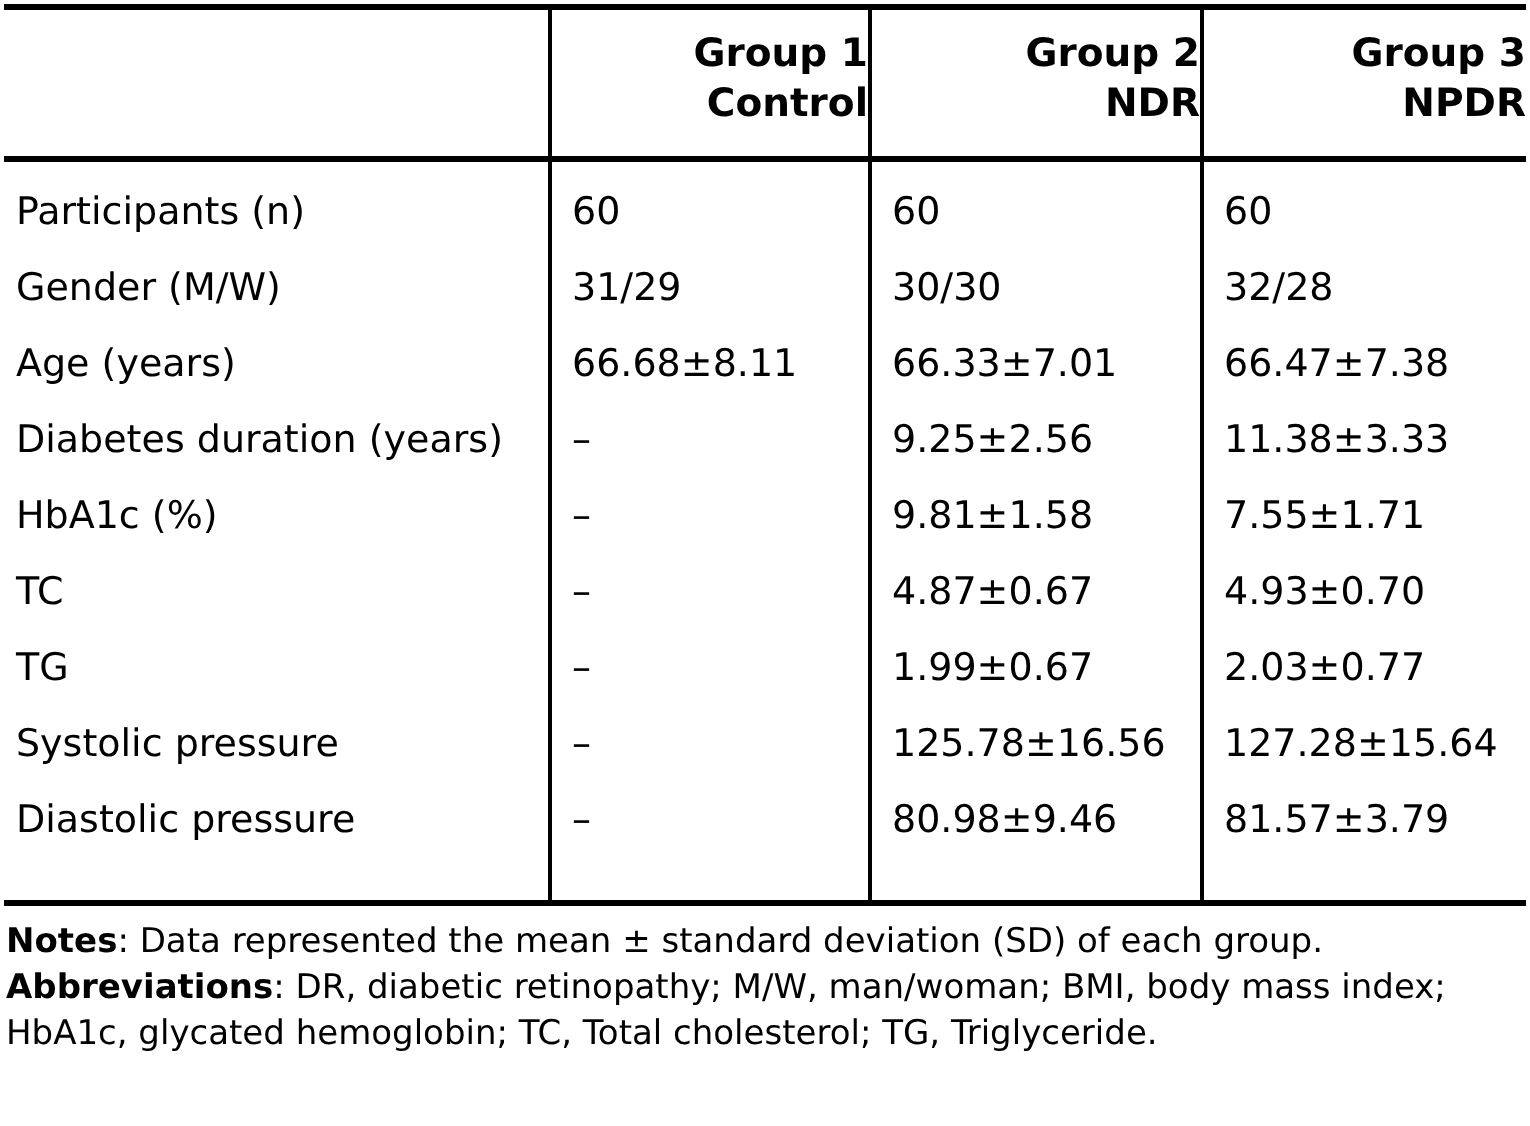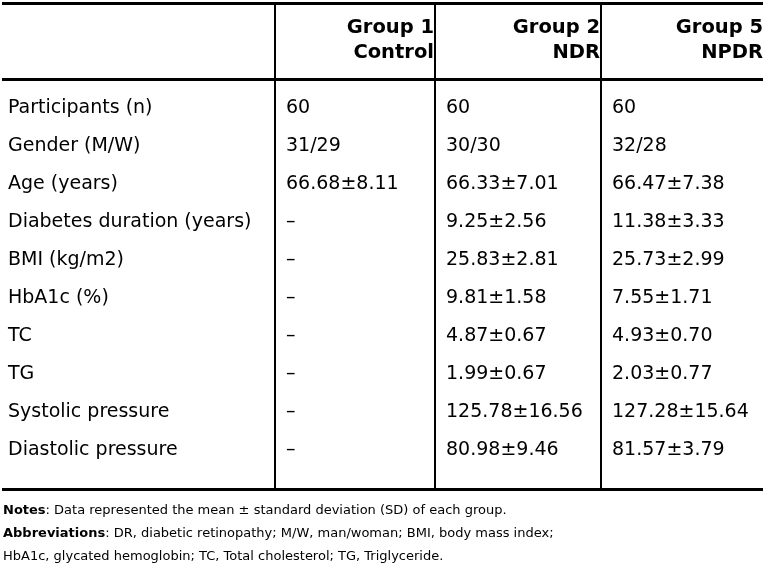--- a/index.html
+++ b/index.html
@@ -66,21 +66,21 @@
     border-bottom: 3px solid #000;
   }
   
   table.data-table thead th.vr,
   table.data-table tbody td.vr {
     border-left: 2.5px solid #000;
   }
 
   .footnotes {
     margin: 7px 0 0 3px;
-    font-size: 13px;
+    font-size: 17px;
     line-height: 23px;
   }
   .footnotes .lead {
     font-weight: bold;
   }
   .footnotes p {
     margin: 0;
   }
 </style>
 </head>
@@ -103,21 +103,21 @@
         </th>
         <th class="vr">
           <span class="hline">Group 1</span>
           <span class="hline">Control</span>
         </th>
         <th class="vr">
           <span class="hline">Group 2</span>
           <span class="hline">NDR</span>
         </th>
         <th class="vr">
-          <span class="hline">Group 5</span>
+          <span class="hline">Group 3</span>
           <span class="hline">NPDR</span>
         </th>
       </tr>
     </thead>
     <tbody>
       <tr>
         <td class="label">Participants (n)</td>
         <td class="vr">60</td>
         <td class="vr">60</td>
         <td class="vr">60</td>
@@ -132,26 +132,20 @@
         <td class="label">Age (years)</td>
         <td class="vr">66.68±8.11</td>
         <td class="vr">66.33±7.01</td>
         <td class="vr">66.47±7.38</td>
       </tr>
       <tr>
         <td class="label">Diabetes duration (years)</td>
         <td class="vr">–</td>
         <td class="vr">9.25±2.56</td>
         <td class="vr">11.38±3.33</td>
-      </tr>
-      <tr>
-        <td class="label">BMI (kg/m2)</td>
-        <td class="vr">–</td>
-        <td class="vr">25.83±2.81</td>
-        <td class="vr">25.73±2.99</td>
       </tr>
       <tr>
         <td class="label">HbA1c (%)</td>
         <td class="vr">–</td>
         <td class="vr">9.81±1.58</td>
         <td class="vr">7.55±1.71</td>
       </tr>
       <tr>
         <td class="label">TC</td>
         <td class="vr">–</td>

